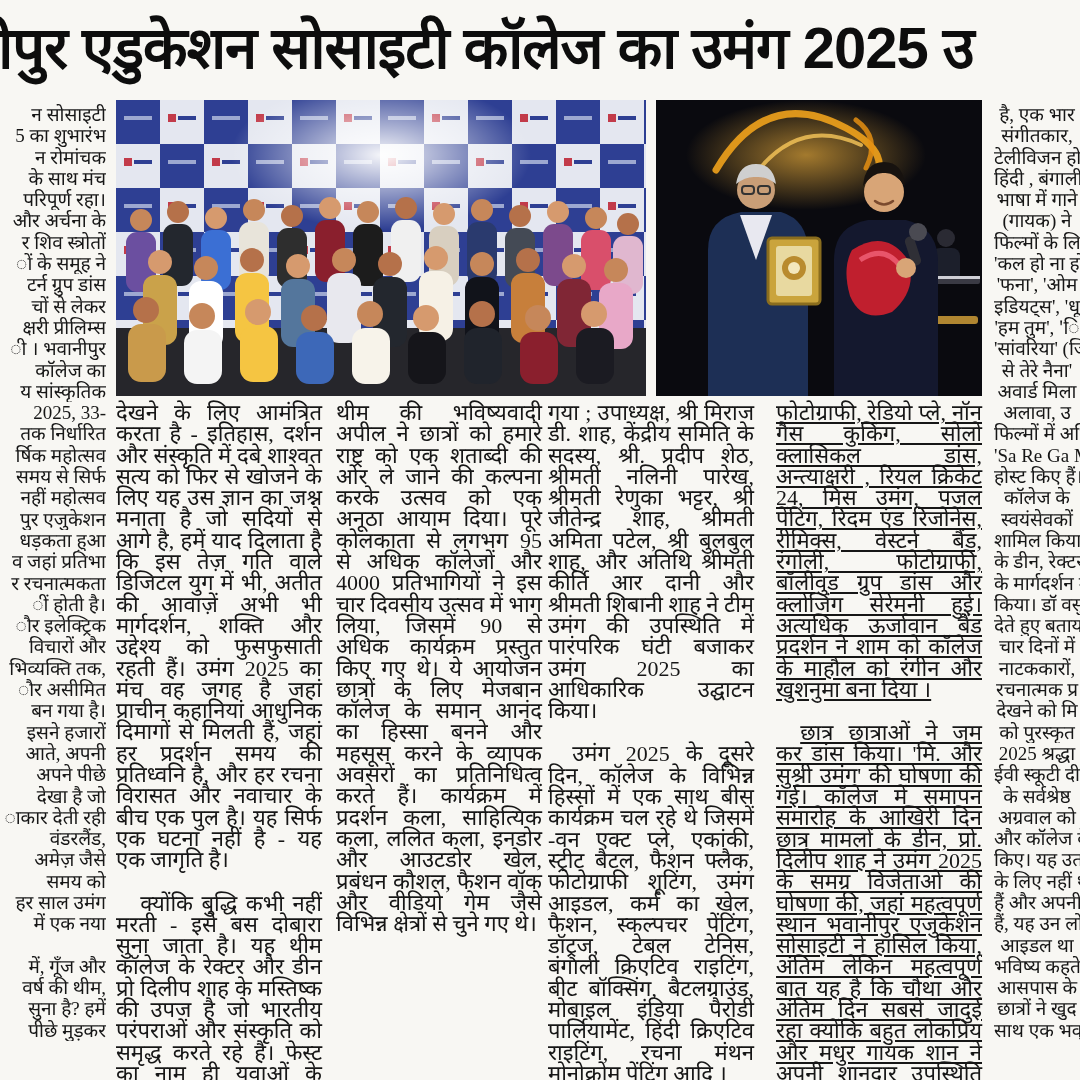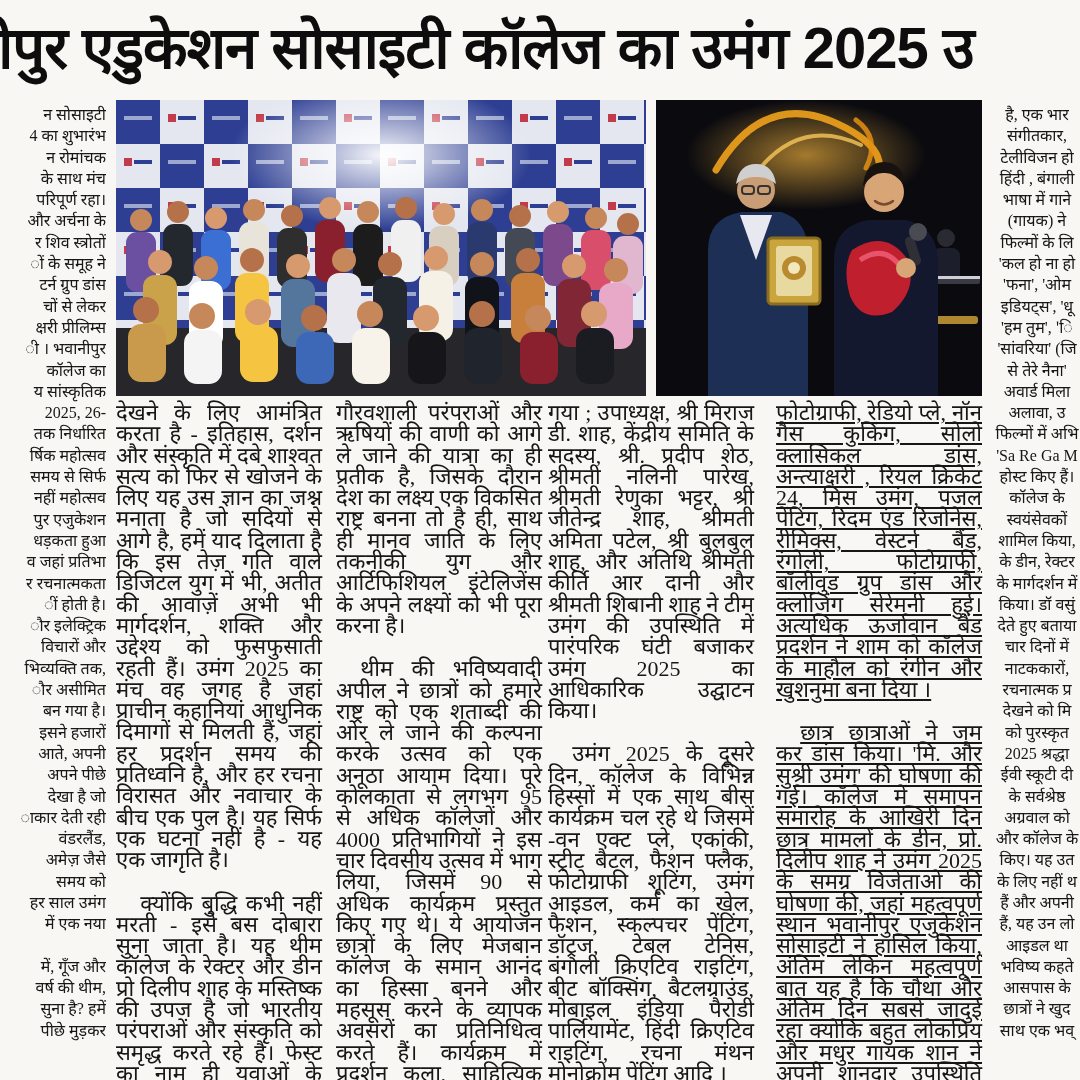--- a/index.html
+++ b/index.html
@@ -19,21 +19,21 @@
   #photo-left{left:116px;width:530px;}
   #photo-right{left:656px;width:326px;}
 
   .col{
     position:absolute;top:402px;text-align:justify;
     font-size:22px;line-height:21.3px;
   }
   .col .para{margin:0;}
   .col .para + .para{margin-top:22px;text-indent:1.1em;}
 
-  .cutcol{position:absolute;top:104px;font-size:16px;line-height:21.3px;}
+  .cutcol{position:absolute;top:104px;font-size:19px;line-height:21.3px;}
   .cutcol .line{white-space:nowrap;overflow:hidden;min-height:21.3px;}
   #col-left-cut{left:0;width:106px;text-align:right;}
   #col-right-cut{left:994px;width:86px;text-align:center;}
 
   #col-1{left:116px;width:206px;}
   #col-2{left:336px;width:206px;}
   #col-3{left:548px;width:206px;}
   #col-4{left:776px;width:206px;text-decoration:underline;}
 </style>
 </head>
@@ -258,34 +258,34 @@
       <rect x="252" y="136" width="10" height="30" rx="5" fill="#2f2f36" transform="rotate(-18 257 151)"></rect>
       <circle cx="262" cy="132" r="9" fill="#4a4a52"></circle>
       <circle cx="250" cy="168" r="10" fill="#d8a577"></circle>
     </g>
   </g>
 </svg>
 </div>
 
 <div class="cutcol" id="col-left-cut">
     <div class="line">न सोसाइटी</div>
-    <div class="line">4 का शुभारंभ</div>
+    <div class="line">5 का शुभारंभ</div>
     <div class="line">न रोमांचक</div>
     <div class="line">के साथ मंच</div>
     <div class="line">परिपूर्ण रहा।</div>
     <div class="line">और अर्चना के</div>
     <div class="line">र शिव स्त्रोतों</div>
     <div class="line">ों के समूह ने</div>
     <div class="line">टर्न ग्रुप डांस</div>
     <div class="line">चों से लेकर</div>
     <div class="line">क्षरी प्रीलिम्स</div>
     <div class="line">ी । भवानीपुर</div>
     <div class="line">कॉलेज का</div>
     <div class="line">य सांस्कृतिक</div>
-    <div class="line">2025, 26-</div>
+    <div class="line">2025, 33-</div>
     <div class="line">तक निर्धारित</div>
     <div class="line">र्षिक महोत्सव</div>
     <div class="line">समय से सिर्फ</div>
     <div class="line">नहीं महोत्सव</div>
     <div class="line">पुर एजुकेशन</div>
     <div class="line">धड़कता हुआ</div>
     <div class="line">व जहां प्रतिभा</div>
     <div class="line">र रचनात्मकता</div>
     <div class="line">ीं होती है।</div>
     <div class="line">ौर इलेक्ट्रिक</div>
@@ -309,21 +309,20 @@
     <div class="line">सुना है? हमें</div>
     <div class="line">पीछे मुड़कर</div>
   </div>
 
 <div class="col" id="col-1">
     <div class="para">देखने के लिए आमंत्रित करता है - इतिहास, दर्शन और संस्कृति में दबे शाश्वत सत्य को फिर से खोजने के लिए यह उस ज्ञान का जश्न मनाता है जो सदियों से आगे है, हमें याद दिलाता है कि इस तेज़ गति वाले डिजिटल युग में भी, अतीत की आवाज़ें अभी भी मार्गदर्शन, शक्ति और उद्देश्य को फुसफुसाती रहती हैं। उमंग 2025 का मंच वह जगह है जहां प्राचीन कहानियां आधुनिक दिमागों से मिलती हैं, जहां हर प्रदर्शन समय की प्रतिध्वनि है, और हर रचना विरासत और नवाचार के बीच एक पुल है। यह सिर्फ एक घटना नहीं है - यह एक जागृति है।</div>
     <div class="para">क्योंकि बुद्धि कभी नहीं मरती - इसे बस दोबारा सुना जाता है। यह थीम कॉलेज के रेक्टर और डीन प्रो दिलीप शाह के मस्तिष्क की उपज है जो भारतीय परंपराओं और संस्कृति को समृद्ध करते रहे हैं। फेस्ट का नाम ही युवाओं के उत्साह और जुनून को दर्शाता है। उमंग अपनी भव्यता और रचनात्मकता की विरासत पर हर वर्ष खरा उतरा है।इस वर्ष उमंग की थीम 'एनशिएंट विस्डम स्टिल हर्ड 'है यानी कि प्राचीन ज्ञान अभी भी सुनाई देता है ? जो हमें भारत के हजारों वर्षों की</div>
   </div>
 
 <div class="col" id="col-2">
-    <div class="para">गौरवशाली परंपराओं और ऋषियों की वाणी को आगे ले जाने की यात्रा का ही प्रतीक है, जिसके दौरान देश का लक्ष्य एक विकसित राष्ट्र बनना तो है ही, साथ ही मानव जाति के लिए तकनीकी युग और आर्टिफिशियल इंटेलिजेंस के अपने लक्ष्यों को भी पूरा करना है।</div>
     <div class="para">थीम की भविष्यवादी अपील ने छात्रों को हमारे राष्ट्र को एक शताब्दी की ओर ले जाने की कल्पना करके उत्सव को एक अनूठा आयाम दिया। पूरे कोलकाता से लगभग 95 से अधिक कॉलेजों और 4000 प्रतिभागियों ने इस चार दिवसीय उत्सव में भाग लिया, जिसमें 90 से अधिक कार्यक्रम प्रस्तुत किए गए थे। ये आयोजन छात्रों के लिए मेजबान कॉलेज के समान आनंद का हिस्सा बनने और महसूस करने के व्यापक अवसरों का प्रतिनिधित्व करते हैं। कार्यक्रम में प्रदर्शन कला, साहित्यिक कला, ललित कला, इनडोर और आउटडोर खेल, प्रबंधन कौशल, फैशन वॉक और वीडियो गेम जैसे विभिन्न क्षेत्रों से चुने गए थे।</div>
   </div>
 
 <div class="col" id="col-3">
     <div class="para">गया ; उपाध्यक्ष, श्री मिराज डी. शाह, केंद्रीय समिति के सदस्य, श्री. प्रदीप शेठ, श्रीमती नलिनी पारेख, श्रीमती रेणुका भट्टर, श्री जीतेन्द्र शाह, श्रीमती अमिता पटेल, श्री बुलबुल शाह, और अतिथि श्रीमती कीर्ति आर दानी और श्रीमती शिबानी शाह ने टीम उमंग की उपस्थिति में पारंपरिक घंटी बजाकर उमंग 2025 का आधिकारिक उद्घाटन किया।</div>
     <div class="para">उमंग 2025 के दूसरे दिन, कॉलेज के विभिन्न हिस्सों में एक साथ बीस कार्यक्रम चल रहे थे जिसमें -वन एक्ट प्ले, एकांकी, स्ट्रीट बैटल, फैशन फ्लैक, फोटोग्राफी शूटिंग, उमंग आइडल, कर्म का खेल, फैशन, स्कल्पचर पेंटिंग, डॉट्र्ज, टेबल टेनिस, बंगाली क्रिएटिव राइटिंग, बीट बॉक्सिंग, बैटलग्राउंड, मोबाइल इंडिया पैरोडी पार्लियामेंट, हिंदी क्रिएटिव राइटिंग, रचना मंथन मोनोक्रोम पेंटिंग आदि ।</div>
   </div>
 
 <div class="col" id="col-4">
     <div class="para">फोटोग्राफी, रेडियो प्ले, नॉन गैस कुकिंग, सोलो क्लासिकल डांस, अन्त्याक्षरी , रियल क्रिकेट 24, मिस उमंग, पजल पेंटिंग, रिदम एंड रिजोनेंस, रीमिक्स, वेस्टर्न बैंड, रंगोली, फोटोग्राफी, बॉलीवुड ग्रुप डांस और क्लोजिंग सेरेमनी हुई।अत्यधिक ऊर्जावान बैंड प्रदर्शन ने शाम को कॉलेज के माहौल को रंगीन और खुशनुमा बना दिया ।</div>

